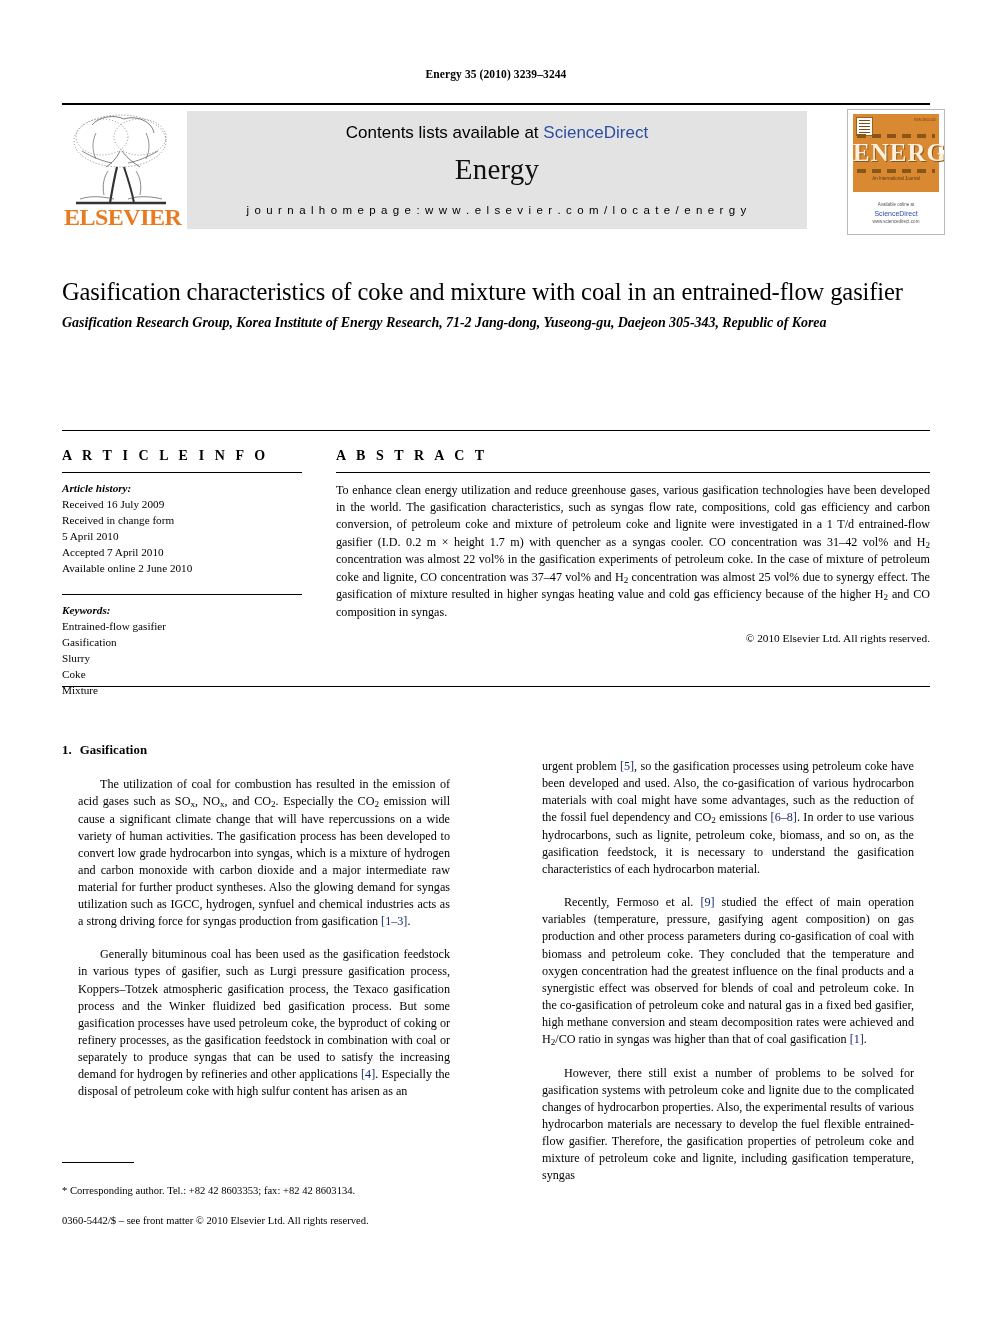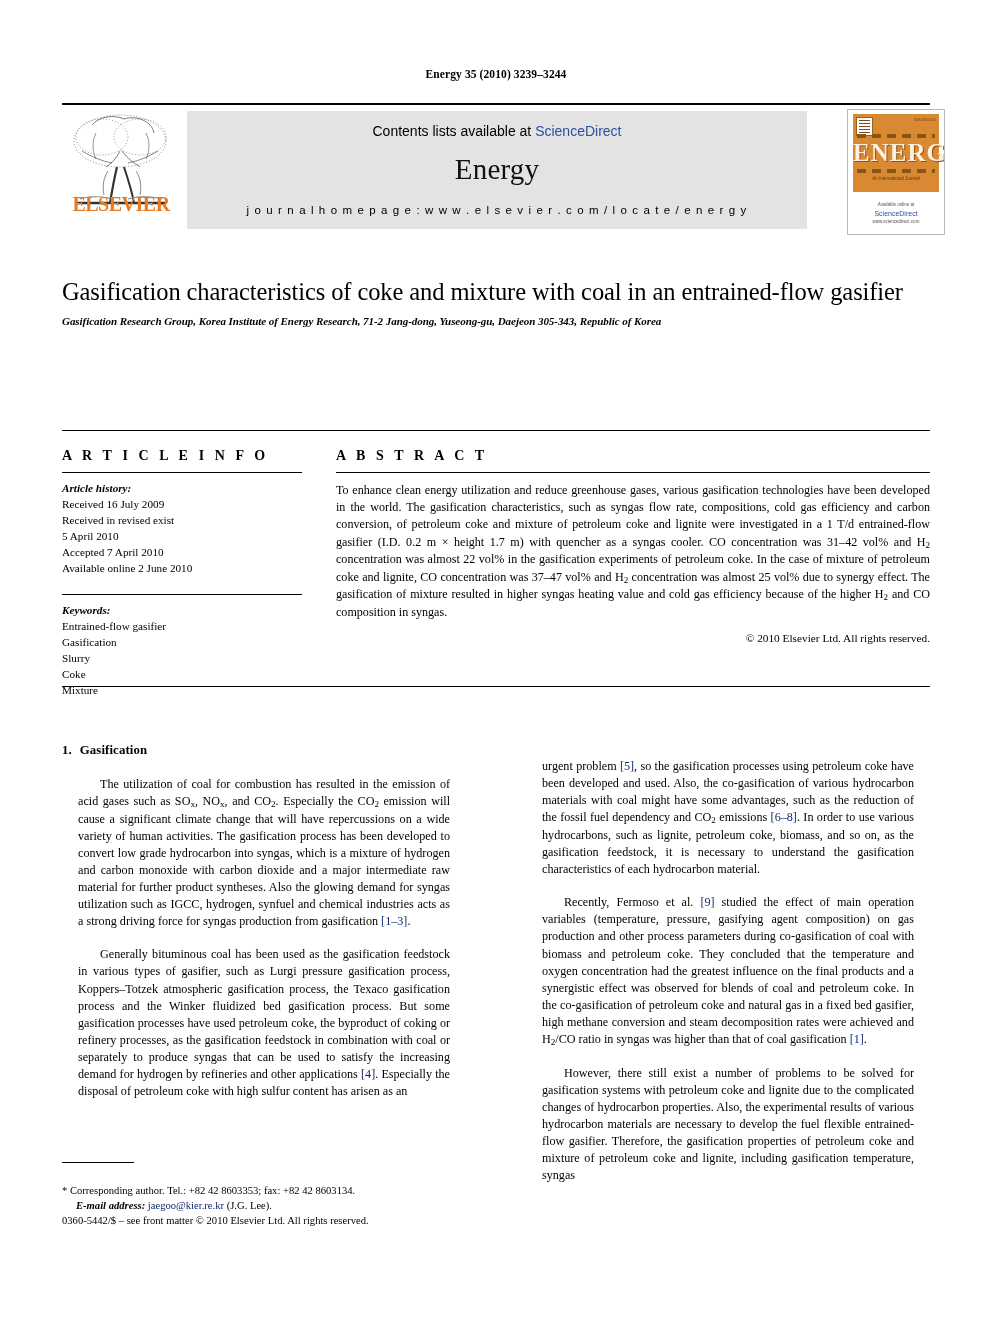--- a/index.html
+++ b/index.html
@@ -43,43 +43,43 @@
   }
   .elsevier-logo {
     position: absolute;
     left: 0; top: 6px;
     width: 118px;
     height: 118px;
   }
   .tree-svg { display: block; }
   .elsevier-word {
     position: absolute;
-    left: 2px; bottom: 15px;
+    left: 2px; bottom: 0px;
     width: 114px;
     text-align: center;
     font-family: "Liberation Serif", serif;
-    font-size: 20px;
+    font-size: 24px;
     font-weight: bold;
     letter-spacing: -0.5px;
     color: #E87B22;
     line-height: 1;
   }
   .banner {
     position: absolute;
     left: 125px; top: 6px;
     width: 620px;
     height: 118px;
     background: #e3e3e3;
   }
   .banner-contents {
     position: absolute;
     top: 12px; left: 0; width: 100%;
     text-align: center;
     font-family: "Liberation Sans", sans-serif;
-    font-size: 14px;
+    font-size: 17px;
     color: #000;
   }
   .sd-link { color: #2b4ea2; }
   .banner-title {
     position: absolute;
     top: 42px; left: 0; width: 100%;
     text-align: center;
     font-family: "Liberation Serif", serif;
     font-size: 29px;
     color: #111;
@@ -182,21 +182,21 @@
     letter-spacing: -0.1px;
   }
   .authors {
     margin-top: 20px;
     font-size: 16.5px;
     letter-spacing: -0.05px;
   }
   .authors .star { font-size: 11px; vertical-align: super; }
   .affiliation {
     margin-top: 8px;
-    font-size: 11px;
+    font-size: 14px;
     font-style: italic;
     font-weight: bold;
     letter-spacing: -0.05px;
     font-family: Liberation Serif, serif;
   }
 
   
   .info-rule-top {
     position: absolute;
     left: 62px; top: 430px;
@@ -374,21 +374,21 @@
   </div>
 
   <div class="info-rule-top"></div>
 
   <div class="article-info">
     <div class="section-head">A R T I C L E   I N F O</div>
     <div class="rule"></div>
     <div class="ai-body">
       <div class="it">Article history:</div>
       <div>Received 16 July 2009</div>
-      <div>Received in revised exist</div>
+      <div>Received in change form</div>
       <div>5 April 2010</div>
       <div>Accepted 7 April 2010</div>
       <div>Available online 2 June 2010</div>
     </div>
     <div class="rule" style="margin-top:18px"></div>
     <div class="ai-body">
       <div class="it">Keywords:</div>
       <div>Entrained-flow gasifier</div>
       <div>Gasification</div>
       <div>Slurry</div>
@@ -416,20 +416,19 @@
 
   <div class="col col-right">
     <p class="body" style="text-indent:0"><span>urgent problem </span><span class="ref">[5]</span><span>, so the gasification processes using petroleum coke have been developed and used. Also, the co-gasification of various hydrocarbon materials with coal might have some advantages, such as the reduction of the fossil fuel dependency and CO</span><sub>2</sub><span> emissions </span><span class="ref">[6–8]</span><span>. In order to use various hydrocarbons, such as lignite, petroleum coke, biomass, and so on, as the gasification feedstock, it is necessary to understand the gasification characteristics of each hydrocarbon material.</span></p>
     <p class="body"><span>Recently, Fermoso et al. </span><span class="ref">[9]</span><span> studied the effect of main operation variables (temperature, pressure, gasifying agent composition) on gas production and other process parameters during co-gasification of coal with biomass and petroleum coke. They concluded that the temperature and oxygen concentration had the greatest influence on the final products and a synergistic effect was observed for blends of coal and petroleum coke. In the co-gasification of petroleum coke and natural gas in a fixed bed gasifier, high methane conversion and steam decomposition rates were achieved and H</span><sub>2</sub><span>/CO ratio in syngas was higher than that of coal gasification </span><span class="ref">[1]</span><span>.</span></p>
     <p class="body">However, there still exist a number of problems to be solved for gasification systems with petroleum coke and lignite due to the complicated changes of hydrocarbon properties. Also, the experimental results of various hydrocarbon materials are necessary to develop the fuel flexible entrained-flow gasifier. Therefore, the gasification properties of petroleum coke and mixture of petroleum coke and lignite, including gasification temperature, syngas</p>
   </div>
 
   <div class="footnote">
     <div class="fn-rule"></div>
     <div class="fn-text"><span>*</span><span> Corresponding author. Tel.: +82 42 8603353; fax: +82 42 8603134.</span></div>
-    <div class="fn-email"><span class="email-italic">E-mail address:</span> <span class="email-addr">jaegoo@kier.re.kr</span><span> (J.G. Lee).</span></div>
   </div>
 
   <div class="footer">
     <div>0360-5442/$ – see front matter © 2010 Elsevier Ltd. All rights reserved.</div>
   </div>
 
 </div>
 
 </body></html>

